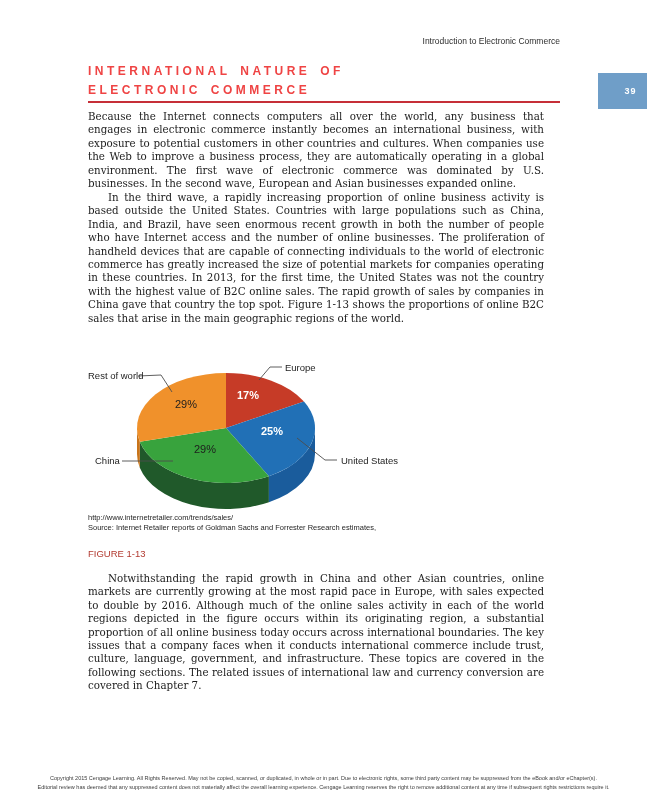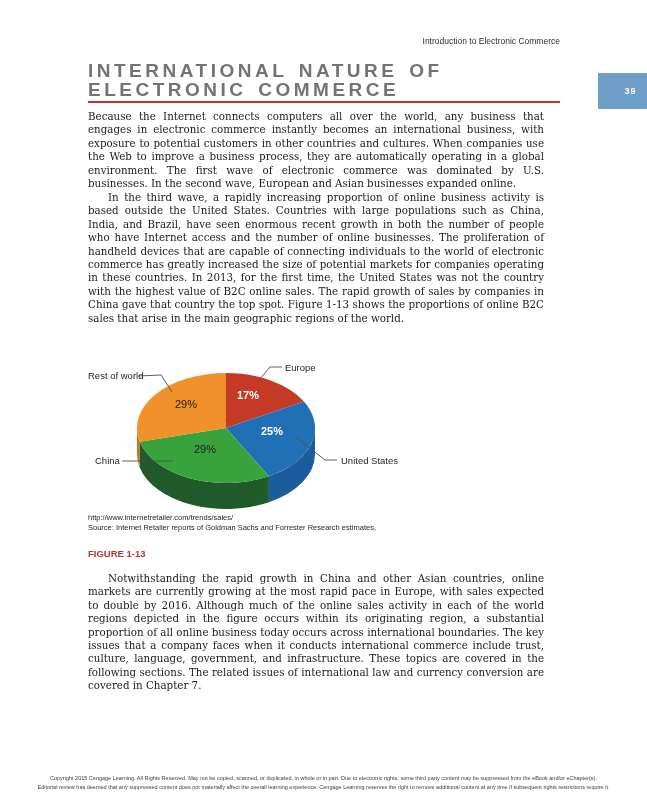--- a/index.html
+++ b/index.html
@@ -12,21 +12,21 @@
     top:36px;right:87px;font:8.5px "Liberation Sans", sans-serif;color:#2d2d2d;margin-left:23px;
   }
   .page-badge{
     top:73px;left:578px;width:65px;height:36px;background:#6f9ec8;
     display:flex;align-items:center;justify-content:center;
     font:bold 9px "Liberation Sans", sans-serif;color:#ffffff;letter-spacing:1px;margin-left:20px;
   }
   .section-heading{
     top:62px;left:88px;width:480px;
     font-family:"Liberation Sans", sans-serif;font-weight:bold;
-    font-size:19px;line-height:18.5px;letter-spacing:3.5px;color:#737373;
+    font-size:12px;line-height:18.5px;letter-spacing:3.5px;color:#ef4444;
     word-spacing:3px;
   }
   .heading-rule{
     top:101px;left:88px;width:472px;height:2px;background:#c62f38;
   }
   .body-par{
     left:88px;width:456px;font-size:10.3px;line-height:13.4px;
     text-align:justify;color:#1b1b1b;
   }
   .par1{top:110px;}
@@ -39,21 +39,21 @@
   .pie-region{font-size:9.5px;fill:#1e1e1e;}
   .leader{stroke:#4d4d4d;stroke-width:0.9;fill:none;}
   .figure-source{
     top:513px;left:88px;width:420px;
     font:7.5px/10px "Liberation Sans", sans-serif;color:#262626;
   }
   .figure-caption-row{
     top:548px;left:88px;display:flex;
     font-family:"Liberation Sans", sans-serif;font-size:9.5px;color:#1e1e1e;
   }
-  .figure-label{color:#b23a30;font-weight:bold;margin-right:8px;}
+  .figure-label{color:#b23a30;font-weight:normal;margin-right:8px;}
   .footer{
     top:774px;left:0;width:647px;text-align:center;
     font:5.5px/9px "Liberation Sans", sans-serif;color:#3c3c3c;white-space:nowrap;
   }
 </style>
 </head>
 <body>
 
 <div class="abs running-head">Introduction to Electronic Commerce</div>
 

